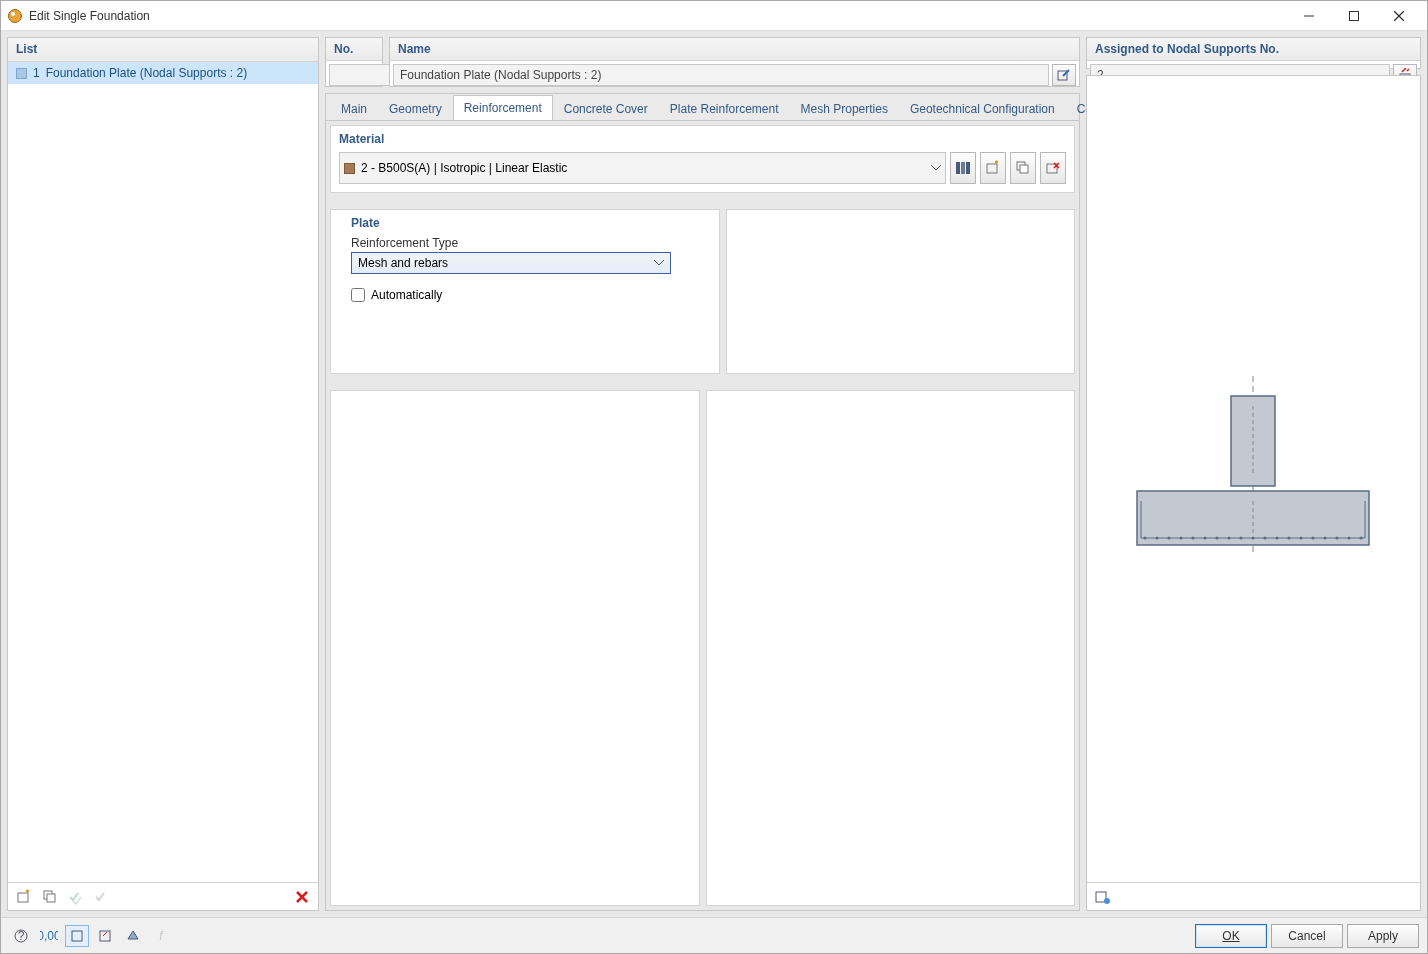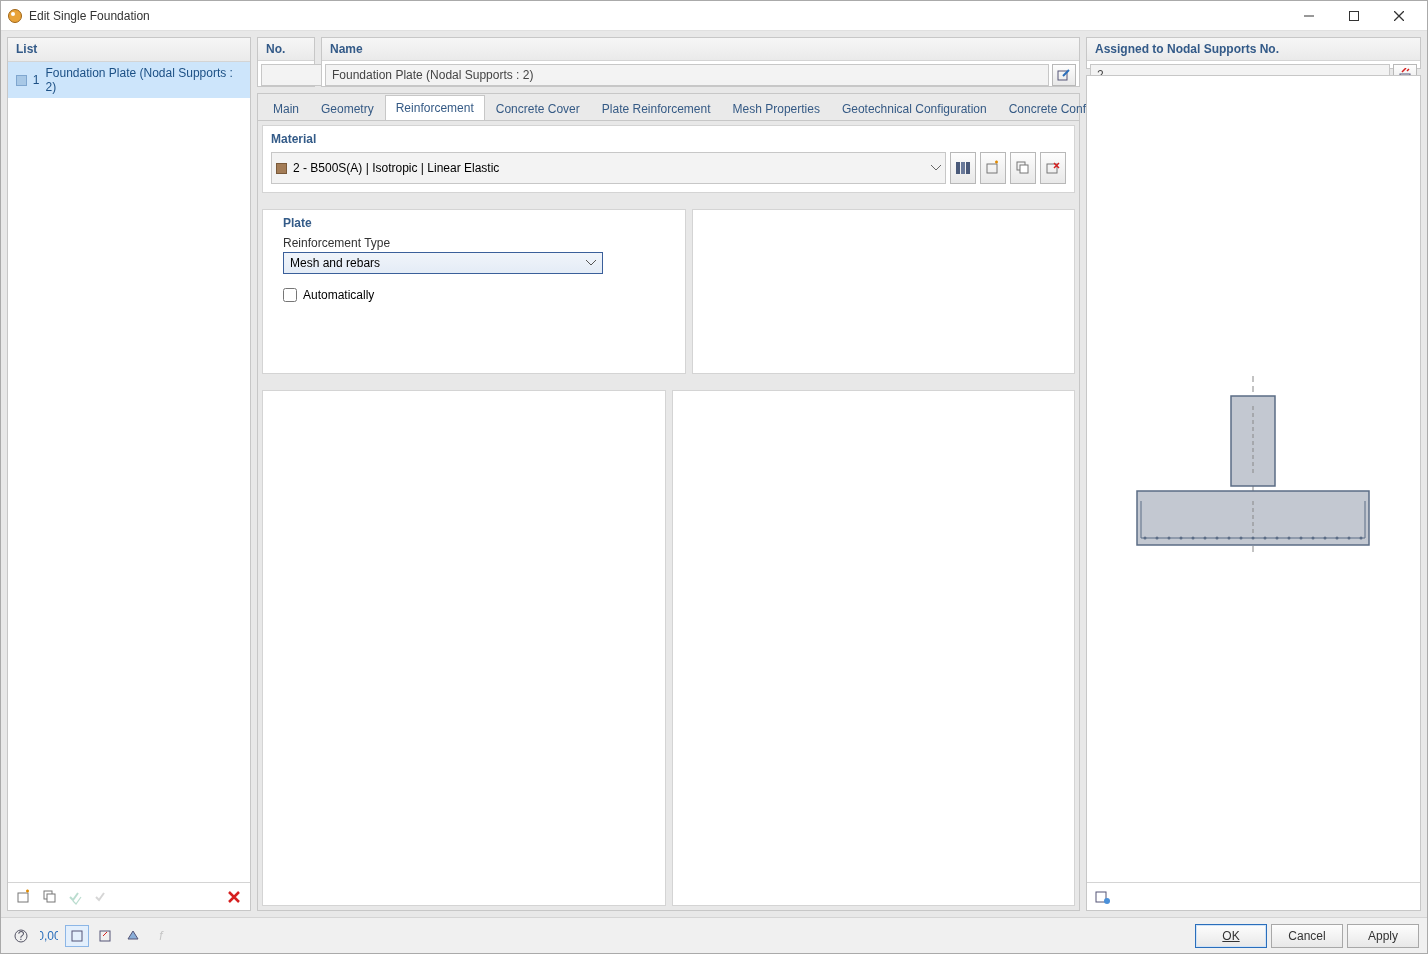--- a/index.html
+++ b/index.html
@@ -68,21 +68,21 @@
   height: 24px;
   background: linear-gradient(#f6f6f6, #eaeaea);
   border-bottom: 1px solid #d4d4d4;
   color: #335a88;
   font-weight: 600;
   padding: 4px 8px;
 }
 
 
 .left-col {
-  width: 244px;
+  width: 312px;
   display: flex;
   flex-direction: column;
 }
 .list-panel {
   flex: 1;
 }
 .list-body {
   flex: 1;
   overflow: auto;
 }

